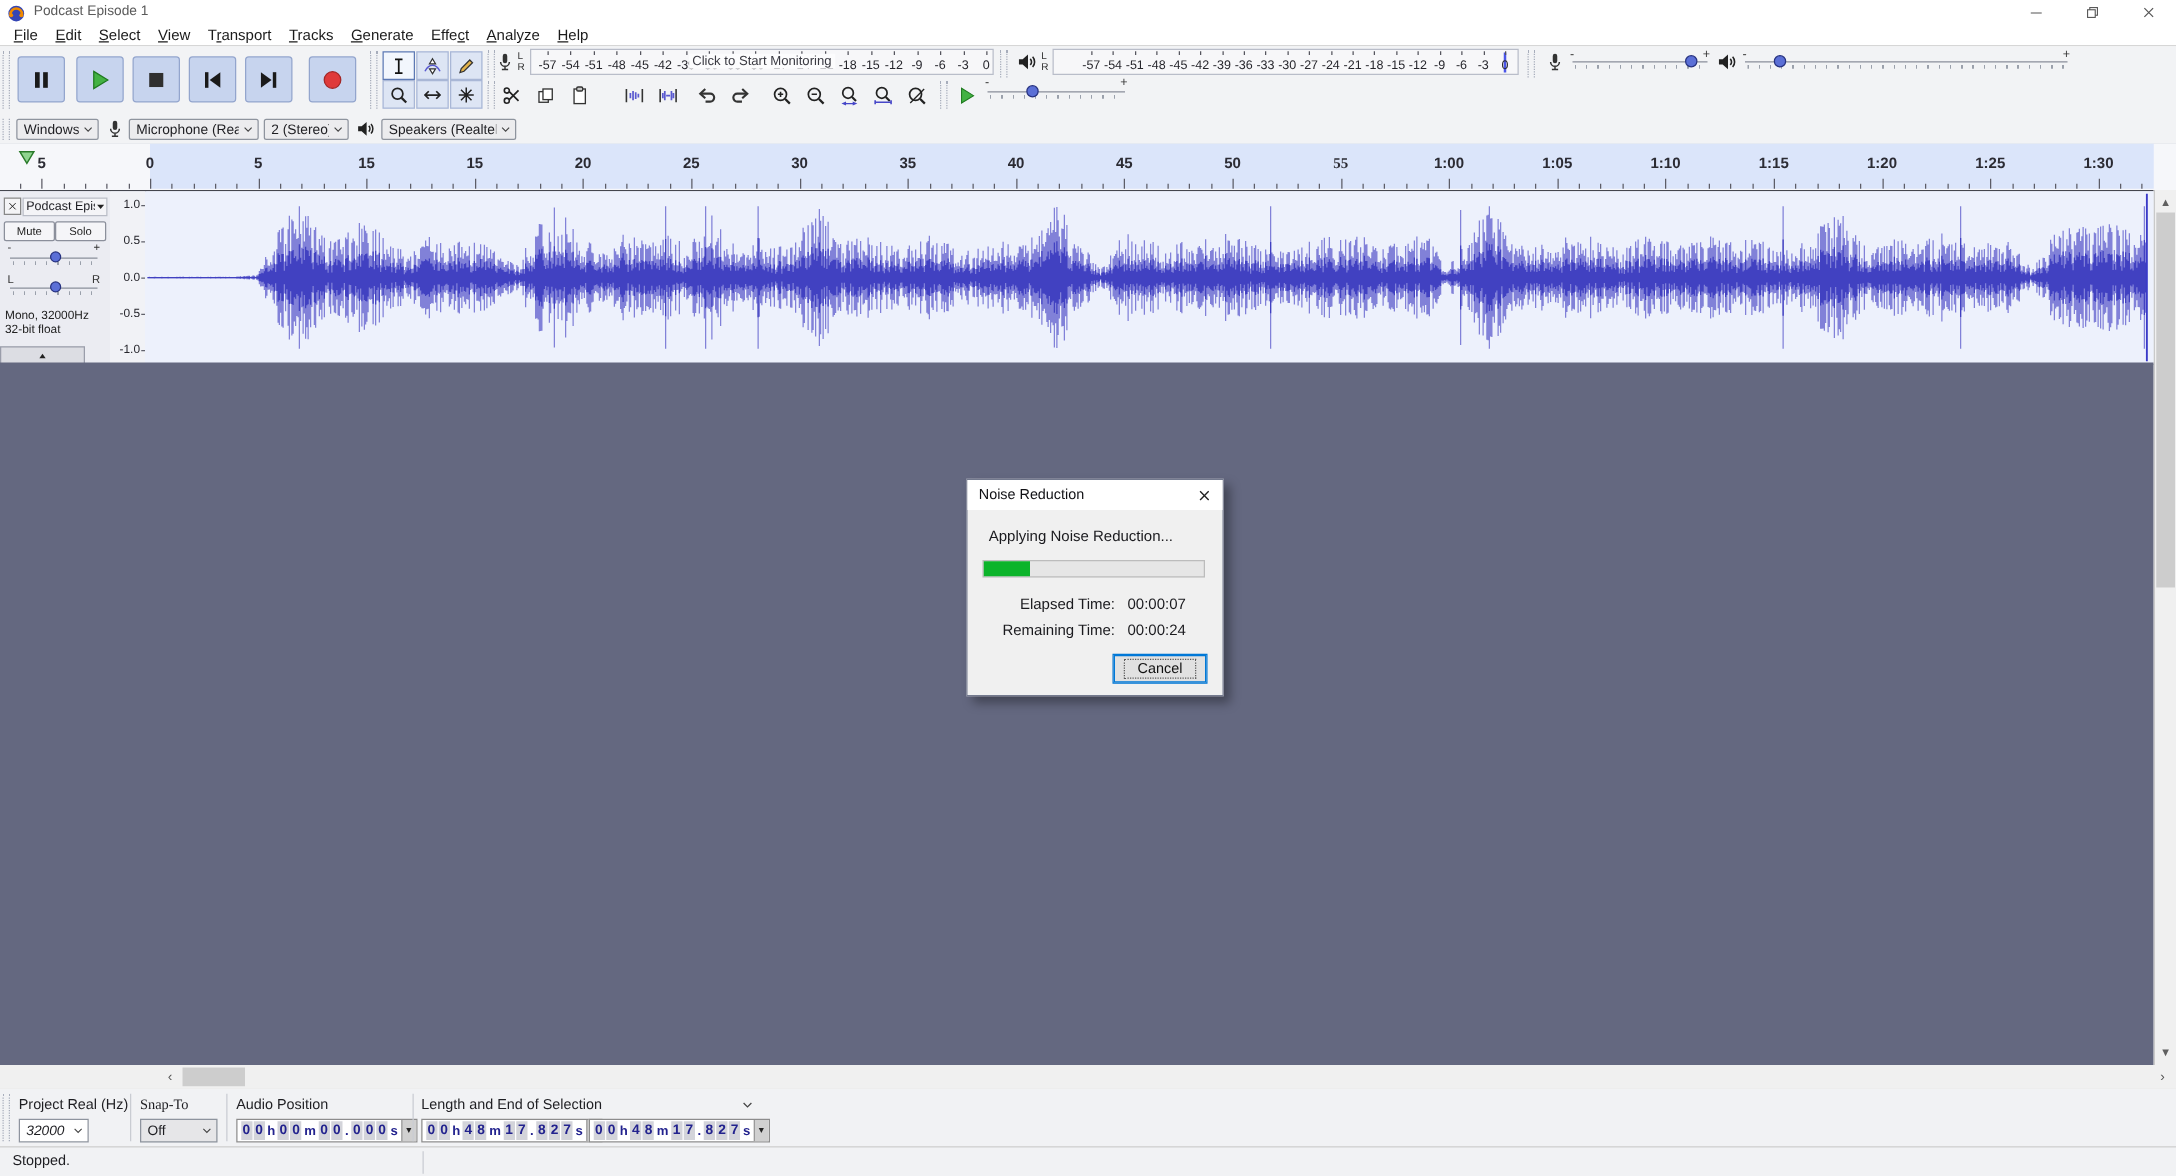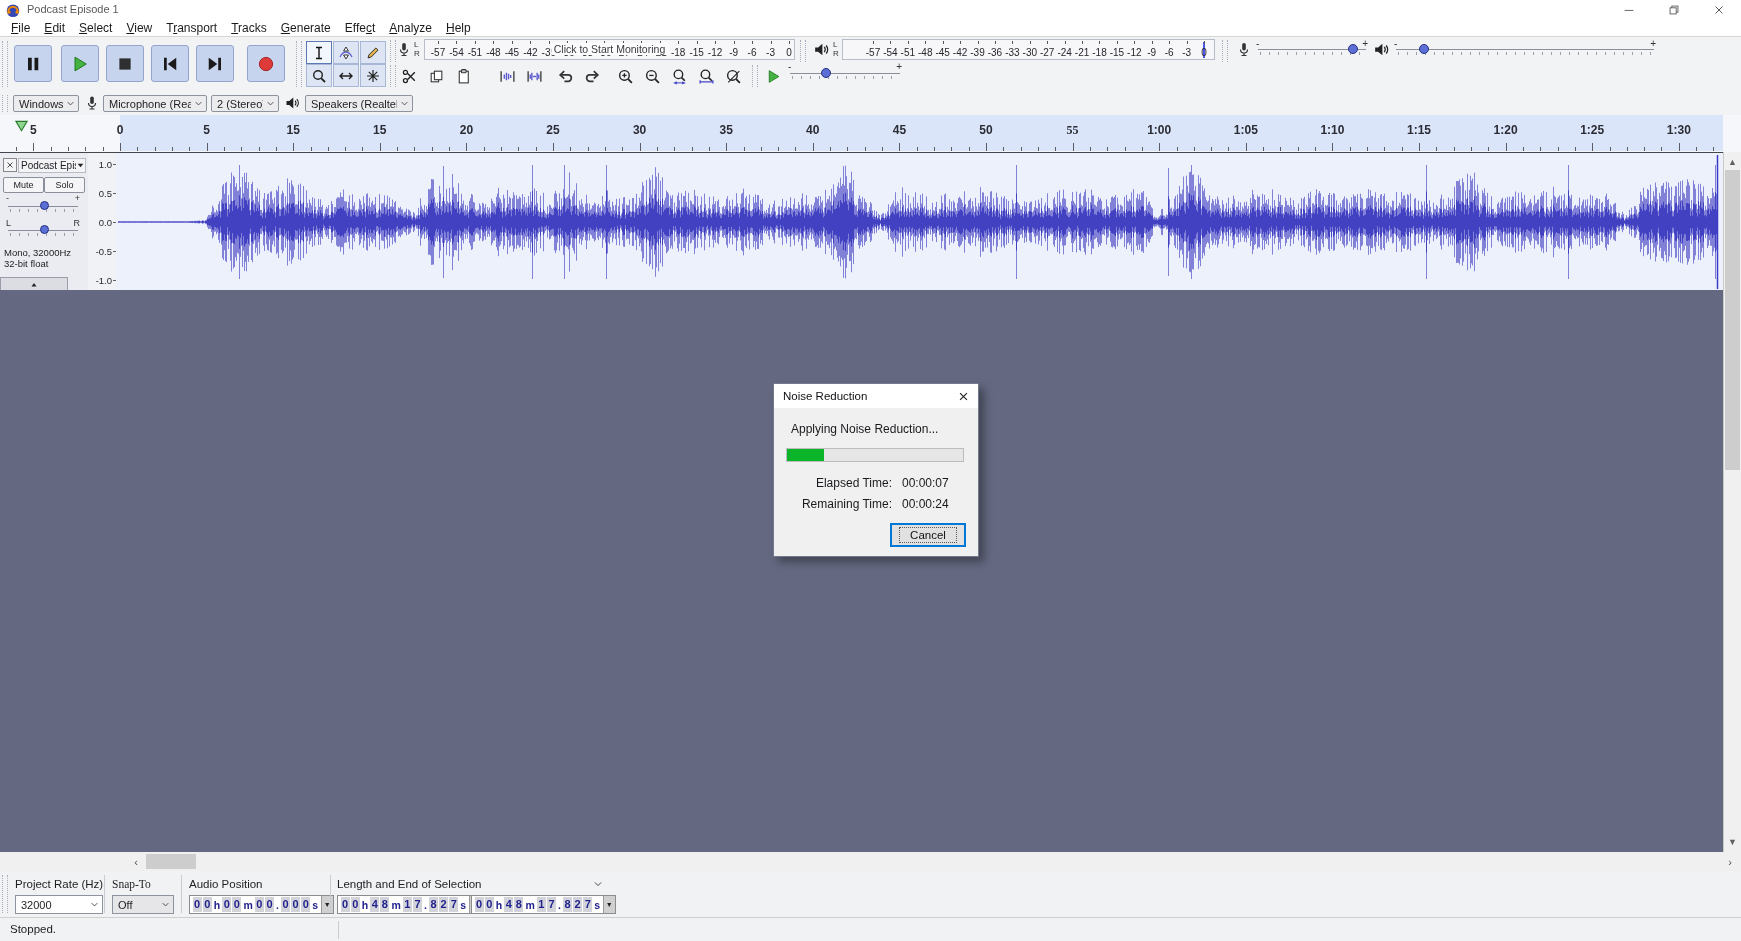--- a/index.html
+++ b/index.html
@@ -781,22 +781,22 @@
 </div>
 
 <div id="hscroll" class="abs">
   <div class="harrow" style="left:128px;">‹</div>
   <div id="hthumb"></div>
   <div class="harrow" style="left:1722px;">›</div>
 </div>
 
 <div id="selbar" class="abs">
   <div class="grip abs" style="left:2px;top:4px;height:38px;"></div>
-  <div class="sel-label" style="left:15px;">Project Rate (Hz)</div>
-  <div class="combo2" style="left:15px;width:88px;">
+  <div class="sel-label" style="left:15px;">Project Real (Hz)</div>
+  <div class="combo2" style="left:15px;width:56px;font-style:italic;">
     <span class="ctext">32000</span>
     <span>
         <svg viewBox="0 0 16 16" width="100%" height="100%">
           <path d="M3 5.5 L8 10.5 L13 5.5" stroke="#444" fill="none" stroke-width="1.6"></path>
         </svg>
       </span>
   </div>
   <div class="sdiv" style="left:104px;"></div>
   <div class="sel-label" style="left:112px;font-family:Liberation Serif, serif;">Snap-To</div>
   <div class="combo2" style="left:112px;width:62px;background:#e6e6e8;">

